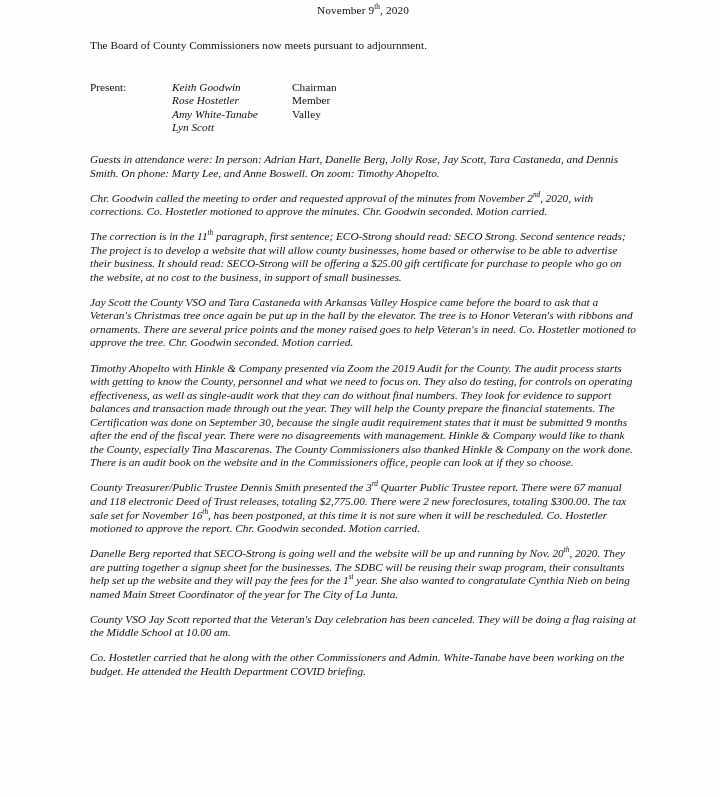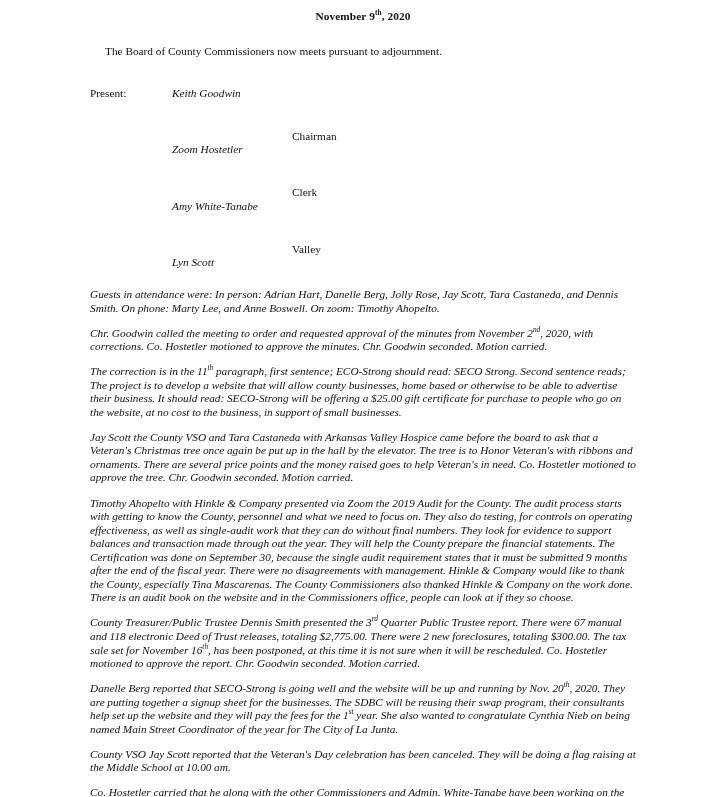--- a/index.html
+++ b/index.html
@@ -23,29 +23,27 @@
   .doc-body {
     position: absolute;
     left: 90px;
     top: 0;
     width: 546px;
   }
   .date-line {
     text-align: center;
     font-size: 11.3px;
     line-height: 13px;
-    padding-top: 10px;
+    padding-top: 4px;
     letter-spacing: 0.1px;
-    font-weight: bold;
   }
   .opening {
     font-size: 11.3px;
     line-height: 13.6px;
     margin-top: 22px;
-    margin-left: 15px;
   }
   .present-block {
     margin-top: 28px;
     font-size: 11.3px;
     line-height: 13.6px;
   }
   .present-row {
     display: flex;
     white-space: nowrap;
   }
@@ -53,21 +51,20 @@
     width: 82px;
     flex: 0 0 82px;
   }
   .present-name {
     width: 120px;
     flex: 0 0 120px;
     font-style: italic;
   }
   .present-role {
     flex: 1 1 auto;
-    margin-top: 43px;
   }
   p.para {
     font-size: 11.3px;
     line-height: 13.55px;
     margin: 0 0 11.5px 0;
     text-align: left;
     word-spacing: -0.15px;
     font-style: italic;
   }
   .paras {
@@ -93,22 +90,22 @@
 
     <div class="present-block">
       <div id="present-rows">
           <div class="present-row">
             <span class="present-label">Present:</span>
             <span class="present-name">Keith Goodwin</span>
             <span class="present-role">Chairman</span>
           </div>
           <div class="present-row">
             <span class="present-label"></span>
-            <span class="present-name">Zoom Hostetler</span>
-            <span class="present-role">Clerk</span>
+            <span class="present-name">Rose Hostetler</span>
+            <span class="present-role">Member</span>
           </div>
           <div class="present-row">
             <span class="present-label"></span>
             <span class="present-name">Amy White-Tanabe</span>
             <span class="present-role">Valley</span>
           </div>
           <div class="present-row">
             <span class="present-label"></span>
             <span class="present-name">Lyn Scott</span>
           </div>

